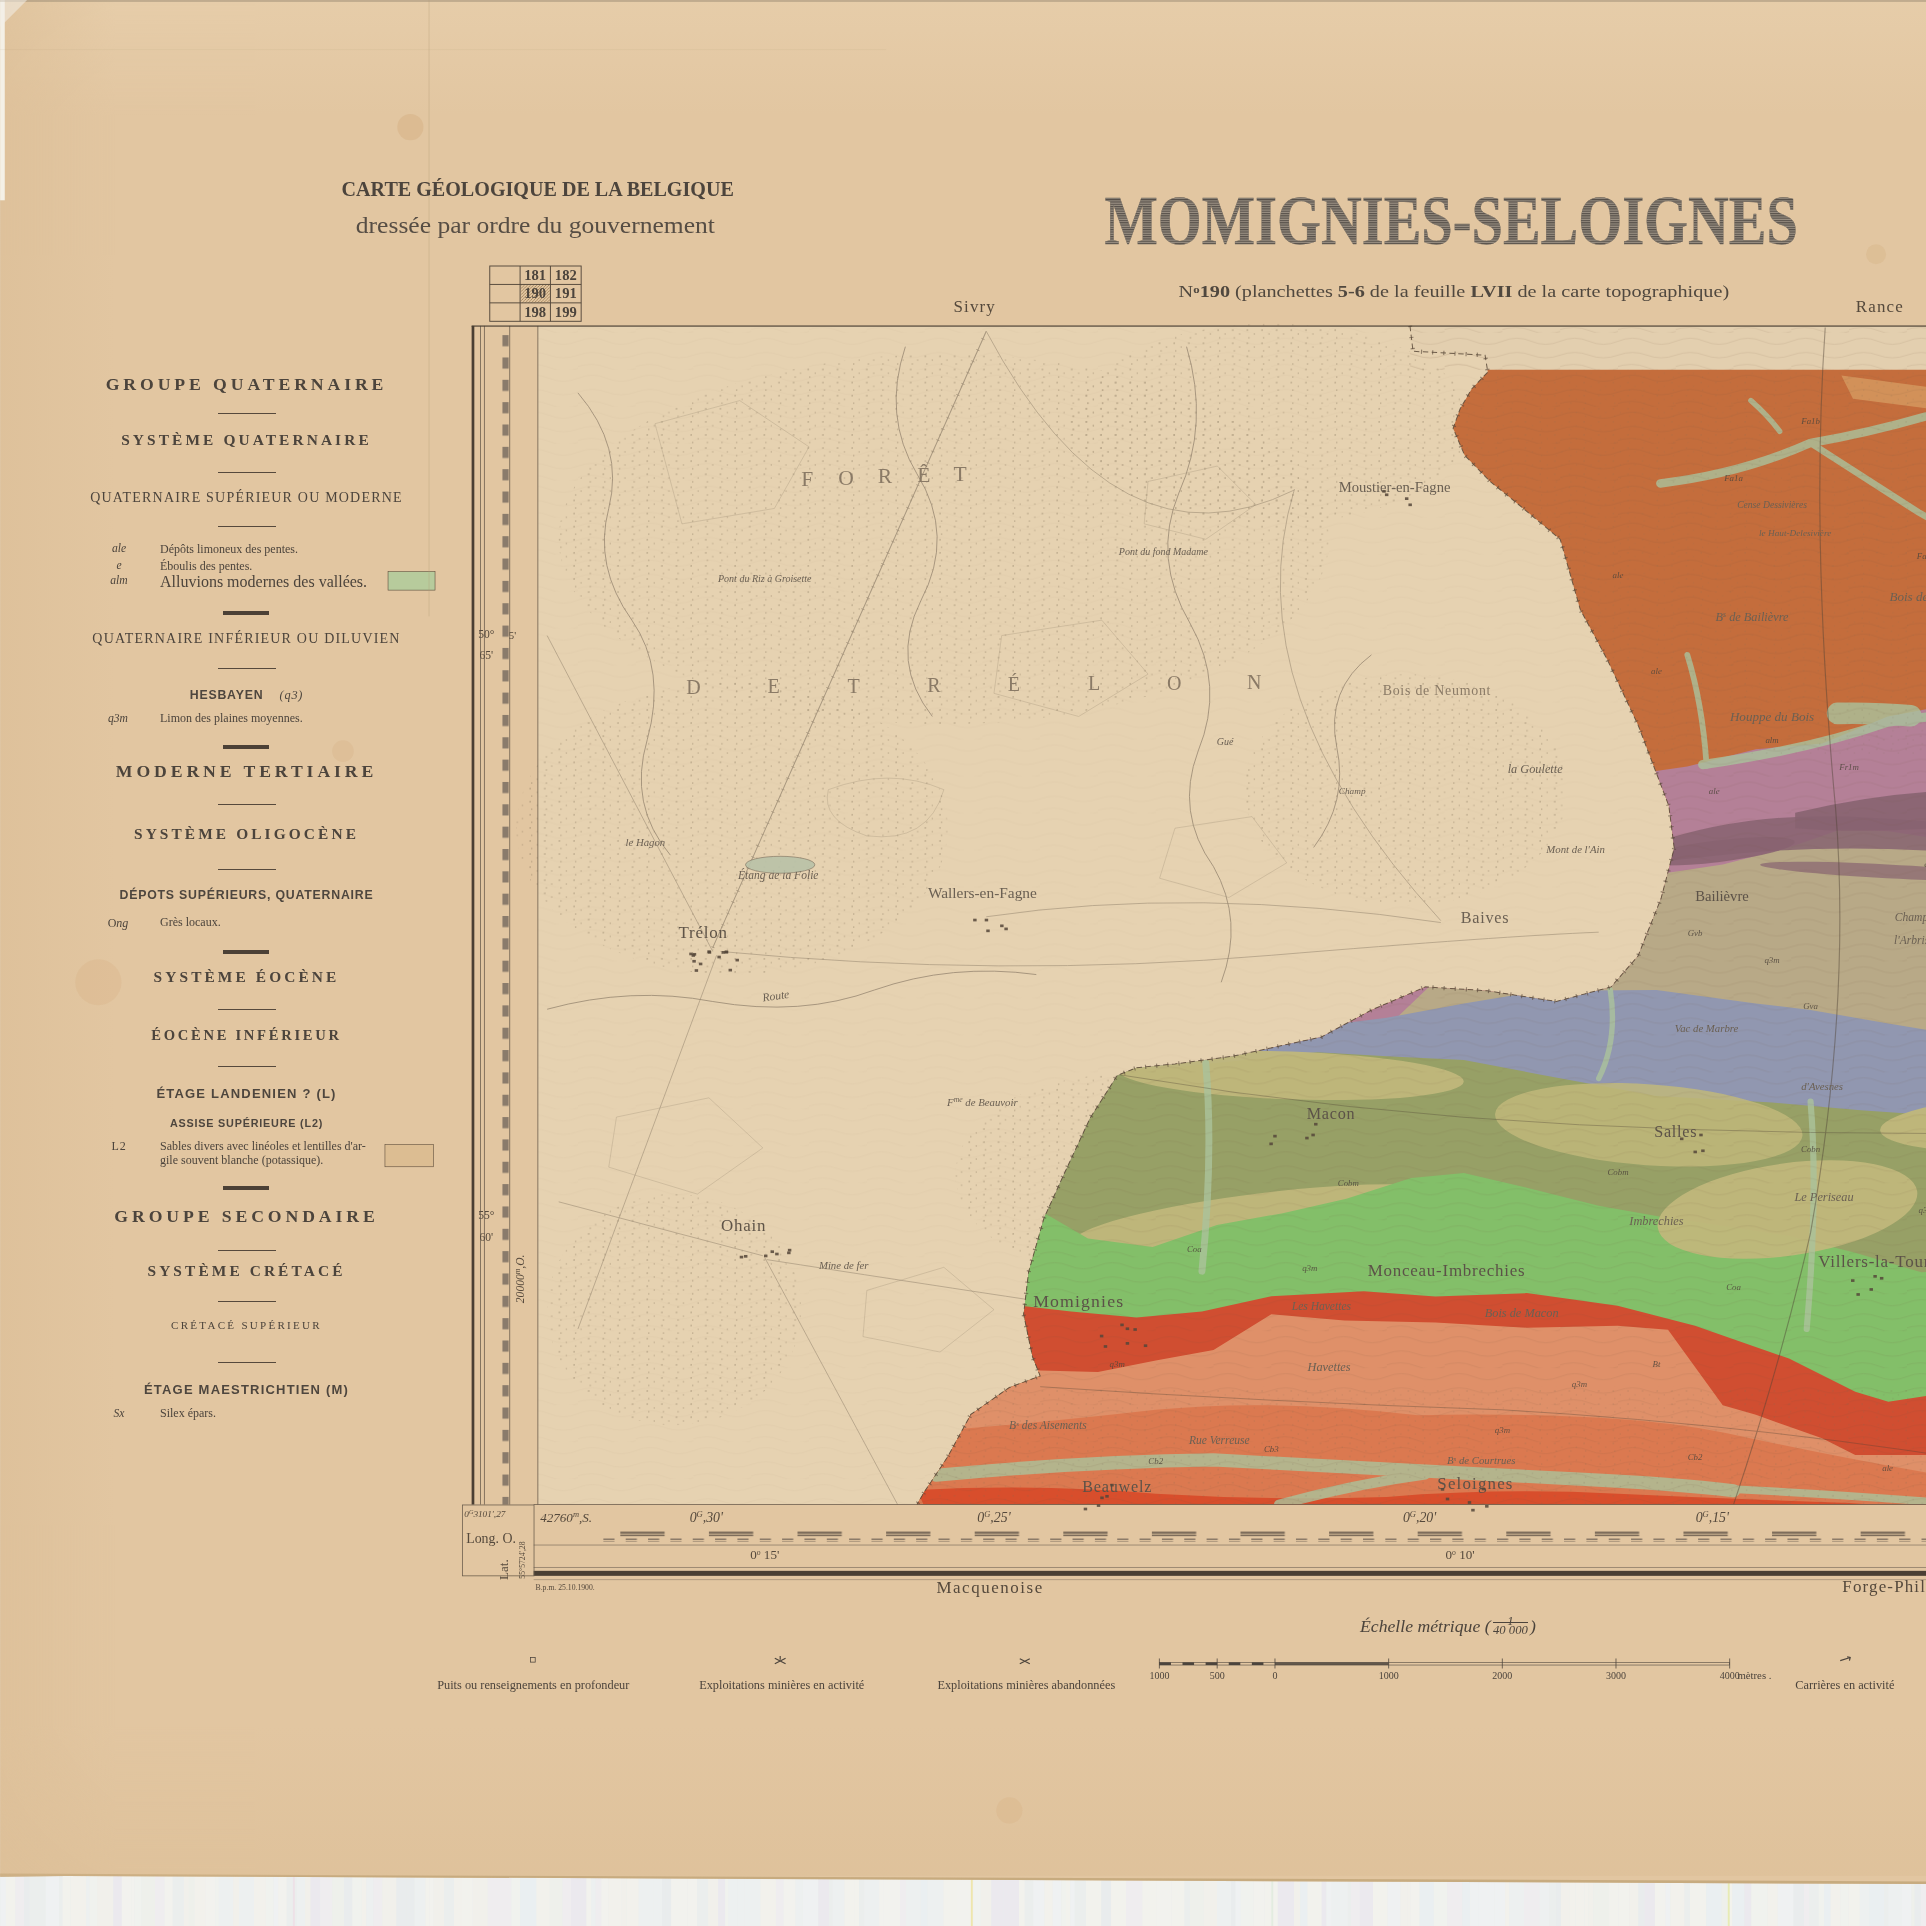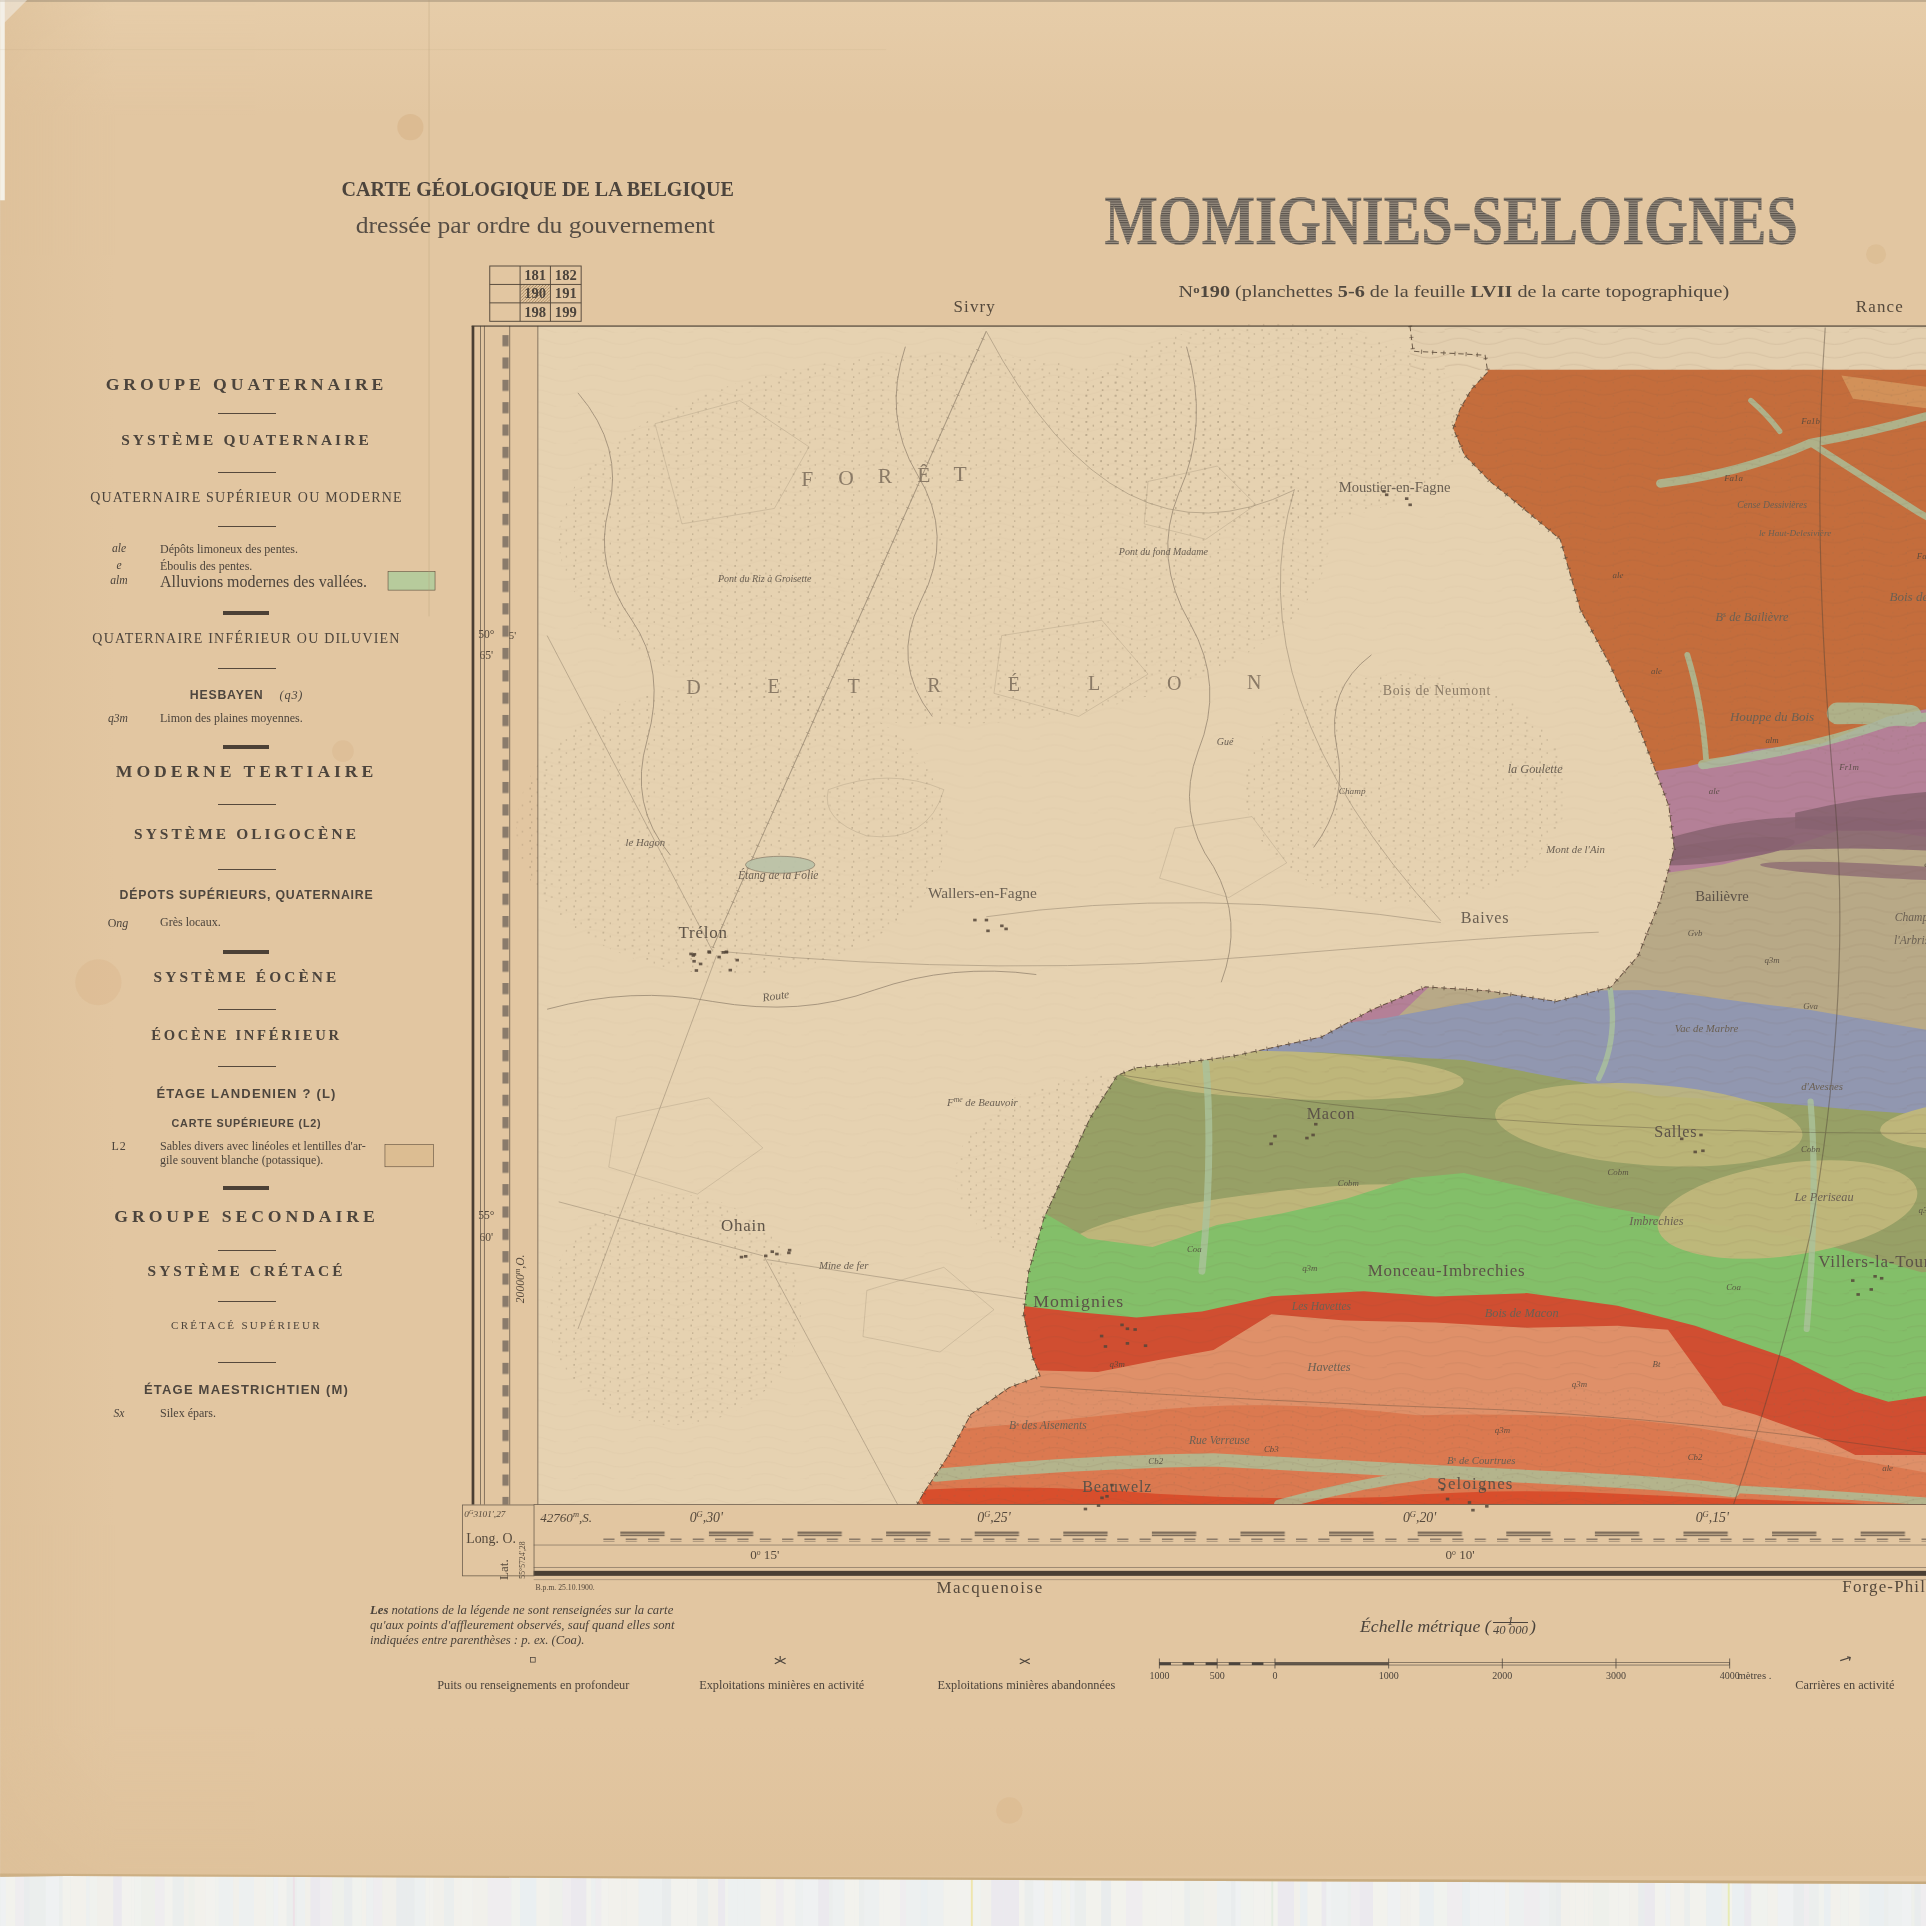--- a/index.html
+++ b/index.html
@@ -852,41 +852,40 @@
 <div class="rl2" style="left:223px;top:950px;width:46px;"></div>
 
 <div class="abs hd ctr" style="left:54px;top:968px;width:385px;font-size:15.4px;letter-spacing:3.1px;white-space:nowrap;font-weight:bold;">SYSTÈME ÉOCÈNE</div>
 <div class="rl" style="left:218px;top:1009px;width:58px;"></div>
 
 <div class="abs hd ctr" style="left:54px;top:1027px;width:385px;font-size:14.6px;letter-spacing:2.7px;white-space:nowrap;font-weight:bold;">ÉOCÈNE INFÉRIEUR</div>
 <div class="rl" style="left:218px;top:1066px;width:58px;"></div>
 
 <div class="abs ctr sc" style="left:54px;top:1086px;width:385px;font-size:13px;letter-spacing:1.2px;">ÉTAGE LANDENIEN ? (L)</div>
 
-<div class="abs ctr sc" style="left:54px;top:1117px;width:385px;font-size:10.8px;letter-spacing:0.8px;">CARTE SUPÉRIEURE (L2)</div>
+<div class="abs ctr sc" style="left:54px;top:1117px;width:385px;font-size:10.8px;letter-spacing:0.8px;">ASSISE SUPÉRIEURE (L2)</div>
 
 <div class="abs hd ctr" style="left:96px;top:1139px;width:46px;font-size:12px;letter-spacing:0.8px;">L2</div>
 <div class="abs hd" style="left:160px;top:1139px;width:223px;font-size:12px;line-height:14px;">Sables divers avec linéoles et lentilles d'ar-<br>gile souvent blanche (potassique).</div>
 <div class="rl2" style="left:223px;top:1186px;width:46px;"></div>
 
 <div class="abs hd ctr" style="left:54px;top:1206px;width:385px;font-size:17.7px;letter-spacing:3.9px;white-space:nowrap;font-weight:bold;">GROUPE SECONDAIRE</div>
 <div class="rl" style="left:218px;top:1250px;width:58px;"></div>
 
 <div class="abs hd ctr" style="left:54px;top:1262px;width:385px;font-size:15.4px;letter-spacing:3.1px;white-space:nowrap;font-weight:bold;">SYSTÈME CRÉTACÉ</div>
 <div class="rl" style="left:218px;top:1301px;width:58px;"></div>
 
 <div class="abs hd ctr" style="left:54px;top:1319px;width:385px;font-size:11px;letter-spacing:2.3px;white-space:nowrap;font-weight:normal;">CRÉTACÉ SUPÉRIEUR</div>
 <div class="rl" style="left:218px;top:1362px;width:58px;"></div>
 
 <div class="abs ctr sc" style="left:54px;top:1382px;width:385px;font-size:13px;letter-spacing:1.2px;">ÉTAGE MAESTRICHTIEN (M)</div>
 
 <div class="abs hd it ctr" style="left:96px;top:1407px;width:46px;font-size:11.6px;">Sx</div>
 <div class="abs hd" style="left:160px;top:1406px;width:231px;font-size:12px;">Silex épars.</div>
 
-<div class="abs hd" style="left:370px;top:1603px;width:431px;font-size:12.7px;line-height:15px;"><i><b>Les</b> notations de la légende ne sont renseignées sur la carte<br>qu'aux points d'affleurement observés, sauf quand elles sont<br>indiquées entre parenthèses : p. ex. (Coa).</i></div>
 
 <div class="abs hd" style="left:1217px;top:1616px;width:462px;text-align:center;font-size:17.7px;white-space:nowrap;font-style:italic;">Échelle métrique (<span style="display:inline-block;vertical-align:-2.3px;margin:0 2.3px;text-align:center;line-height:9.2px;font-size:12.7px;">1<br><span style="border-top:0.8px solid #4c443c;">40 000</span></span>)</div>
 
 <svg class="abs" style="left:1117px;top:1653px" width="709" height="31" viewBox="0 0 1840 80">
 <rect x="110" y="24" width="1480" height="7" fill="none" stroke="#4c443c" stroke-width="1.5"></rect>
 <rect x="110" y="24" width="30" height="7" fill="#4c443c"></rect>
 <rect x="170" y="24" width="30" height="7" fill="#4c443c"></rect>
 <rect x="230" y="24" width="30" height="7" fill="#4c443c"></rect>
 <rect x="290" y="24" width="30" height="7" fill="#4c443c"></rect>
 <rect x="350" y="24" width="30" height="7" fill="#4c443c"></rect>

